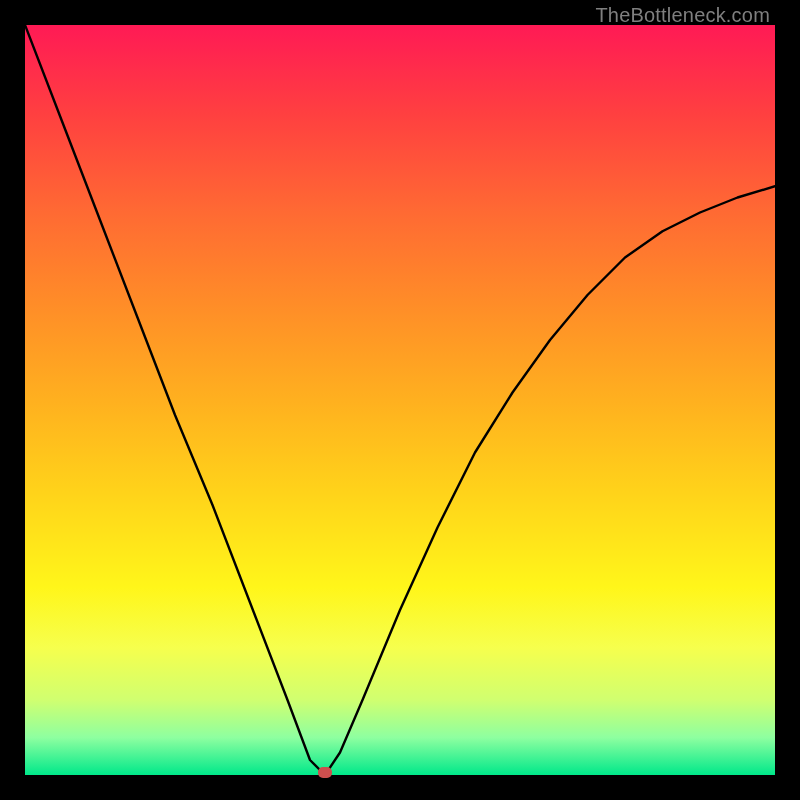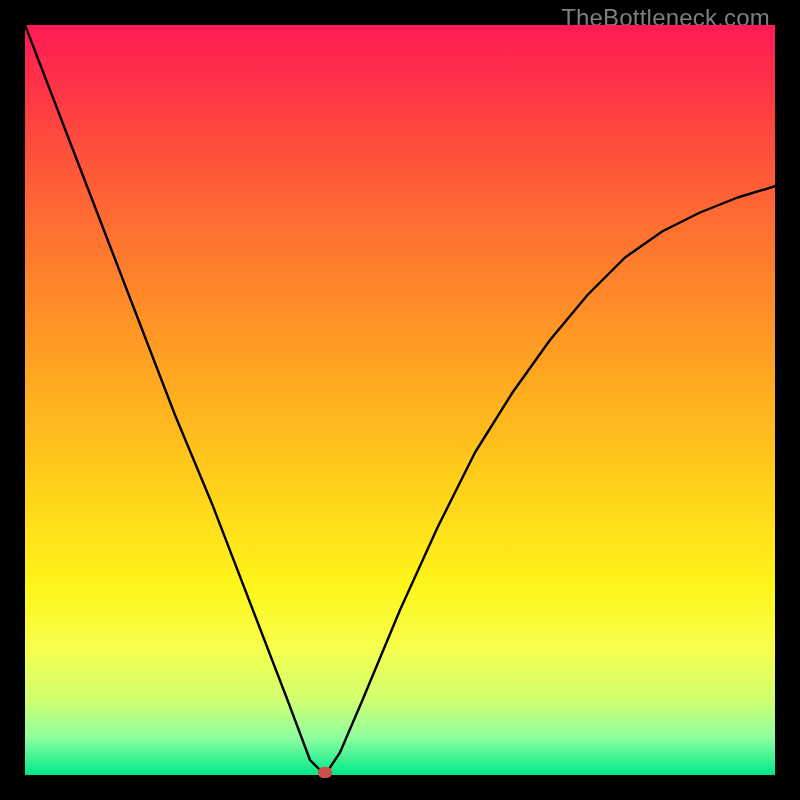--- a/index.html
+++ b/index.html
@@ -28,21 +28,21 @@
       #d0ff70 90%,
       #8effa0 95%,
       #00e88a 100%
     );
   }
   .watermark {
     position: absolute;
     top: 4px;
     right: 30px;
     font-family: Arial, Helvetica, sans-serif;
-    font-size: 24px;
+    font-size: 20px;
     font-weight: 500;
     color: #7f7f7f;
     letter-spacing: 0.2px;
   }
   svg.curve {
     position: absolute;
     left: 0;
     top: 0;
     width: 750px;
     height: 750px;

